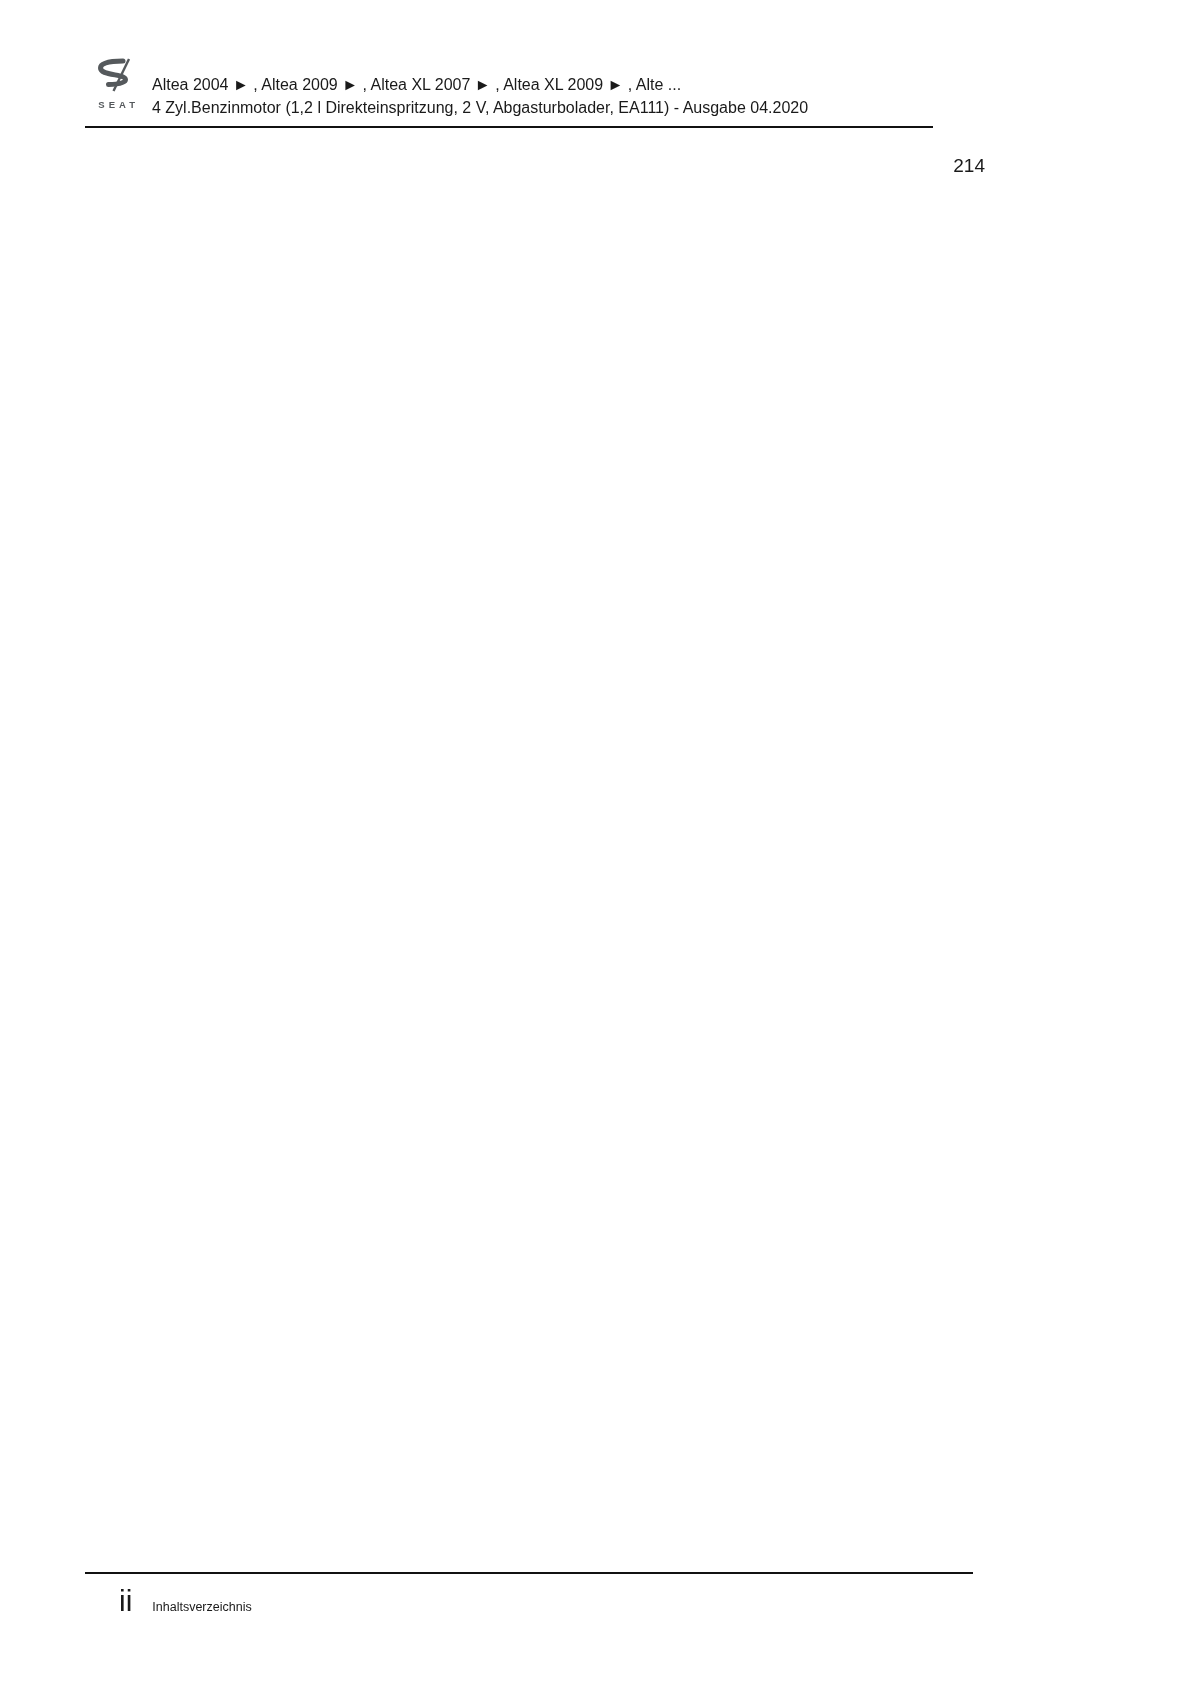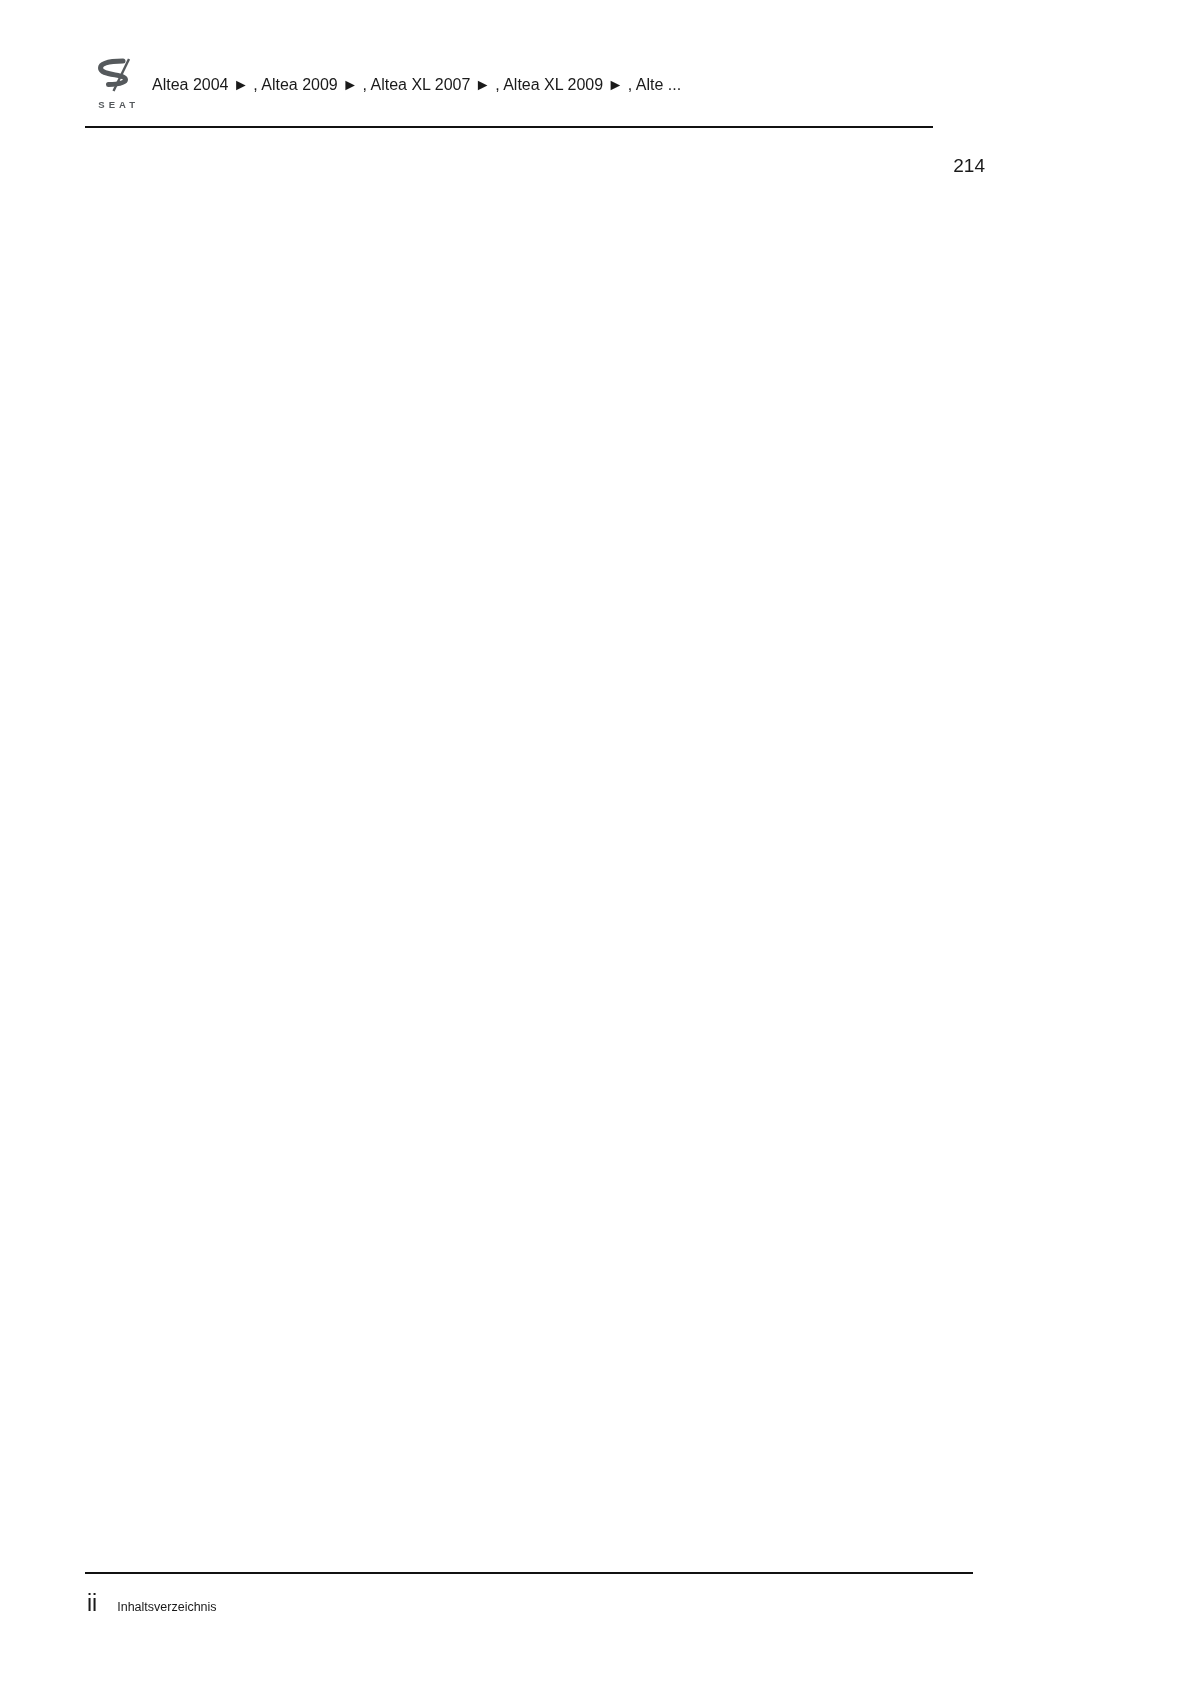--- a/index.html
+++ b/index.html
@@ -37,37 +37,38 @@
     margin: 0 8px 0 10px; font-weight: 400; letter-spacing: 0.6px;
   }
   .toc-row .page  { flex: none; min-width: 36px; text-align: right; }
   .toc-row.sub, .toc-row.section { font-size: 15.5px; line-height: 24.4px; }
   .toc-row.section { font-weight: 700; margin-top: 2px; }
   .toc-row.chapter { font-size: 19px; line-height: 27px; margin: 17px 0 5px 0; }
 
   
   .footer-rule { position: absolute; left: 85px; top: 1572px; width: 888px; height: 2px; background: #111; }
   .footer { position: absolute; left: 87px; top: 1578px; display: flex; align-items: baseline; gap: 20px; }
-  .footer-page { font-size: 23px; line-height: 28px; }
+  .footer-page { font-size: 30px; line-height: 28px; margin-left: 32px; }
   .footer-title { font-size: 12.5px; margin-top: 22px; }
 </style>
 </head>
 <body>
 
 <div class="page">
 
   <div class="header">
     <div class="logo">
       <svg width="42" height="34" viewBox="0 0 42 34" aria-hidden="true">
         <path d="M31 3 C15 3 8.5 6 8.5 10 c0 4 5.5 5.2 14.5 6.9 c8.5 1.6 10.5 2.8 10.5 4.9 c0 2.8 -5.5 4.3 -17 4.8" fill="none" stroke="#55595c" stroke-width="5" stroke-linecap="round"></path>
         <path d="M37 1 L21.5 33" stroke="#55595c" stroke-width="2.4" fill="none"></path>
       </svg>
       <div class="logo-text">SEAT</div>
     </div>
     <div class="header-line1">Altea 2004 ► , Altea 2009 ► , Altea XL 2007 ► , Altea XL 2009 ► , Alte ...</div>
+    <div class="header-line2">4 Zyl.Benzinmotor (1,2 l Direkteinspritzung, 2 V, Abgasturbolader, EA111) - Ausgabe 04.2020</div>
   </div>
   <div class="header-rule"></div>
 
   <div class="toc">
       <div class="toc-row sub">
         <span class="num">2.1</span>
         <span class="title">Montageübersicht - Ventiltrieb</span>
         <span class="dots">. . . . . . . . . . . . . . . . . . . . . . . . . . . . . . . . . . . . . . . . . . . . . . . . . . . . . . . . . . . . . . . . . . . . . . . . . . . . . . . . . . . . . . . . . . . . . . . . . . . . . . . . . . . . . . . . . . . . . . . . . . . . . . . . . . . . . . . . . . . . . . . . . . . . . . . . . . . . . . . . . . . . . . . . . . . . . . . . . . . . . . . . . . . . . . . . . . . . . . . . . . . . . . . . . . . . . . . . . . . . . . . . . . . . . . . . . . . . . . . . . . . . . . . . . . . . . . . . . . . . </span>
         <span class="page">107</span>
       </div>

